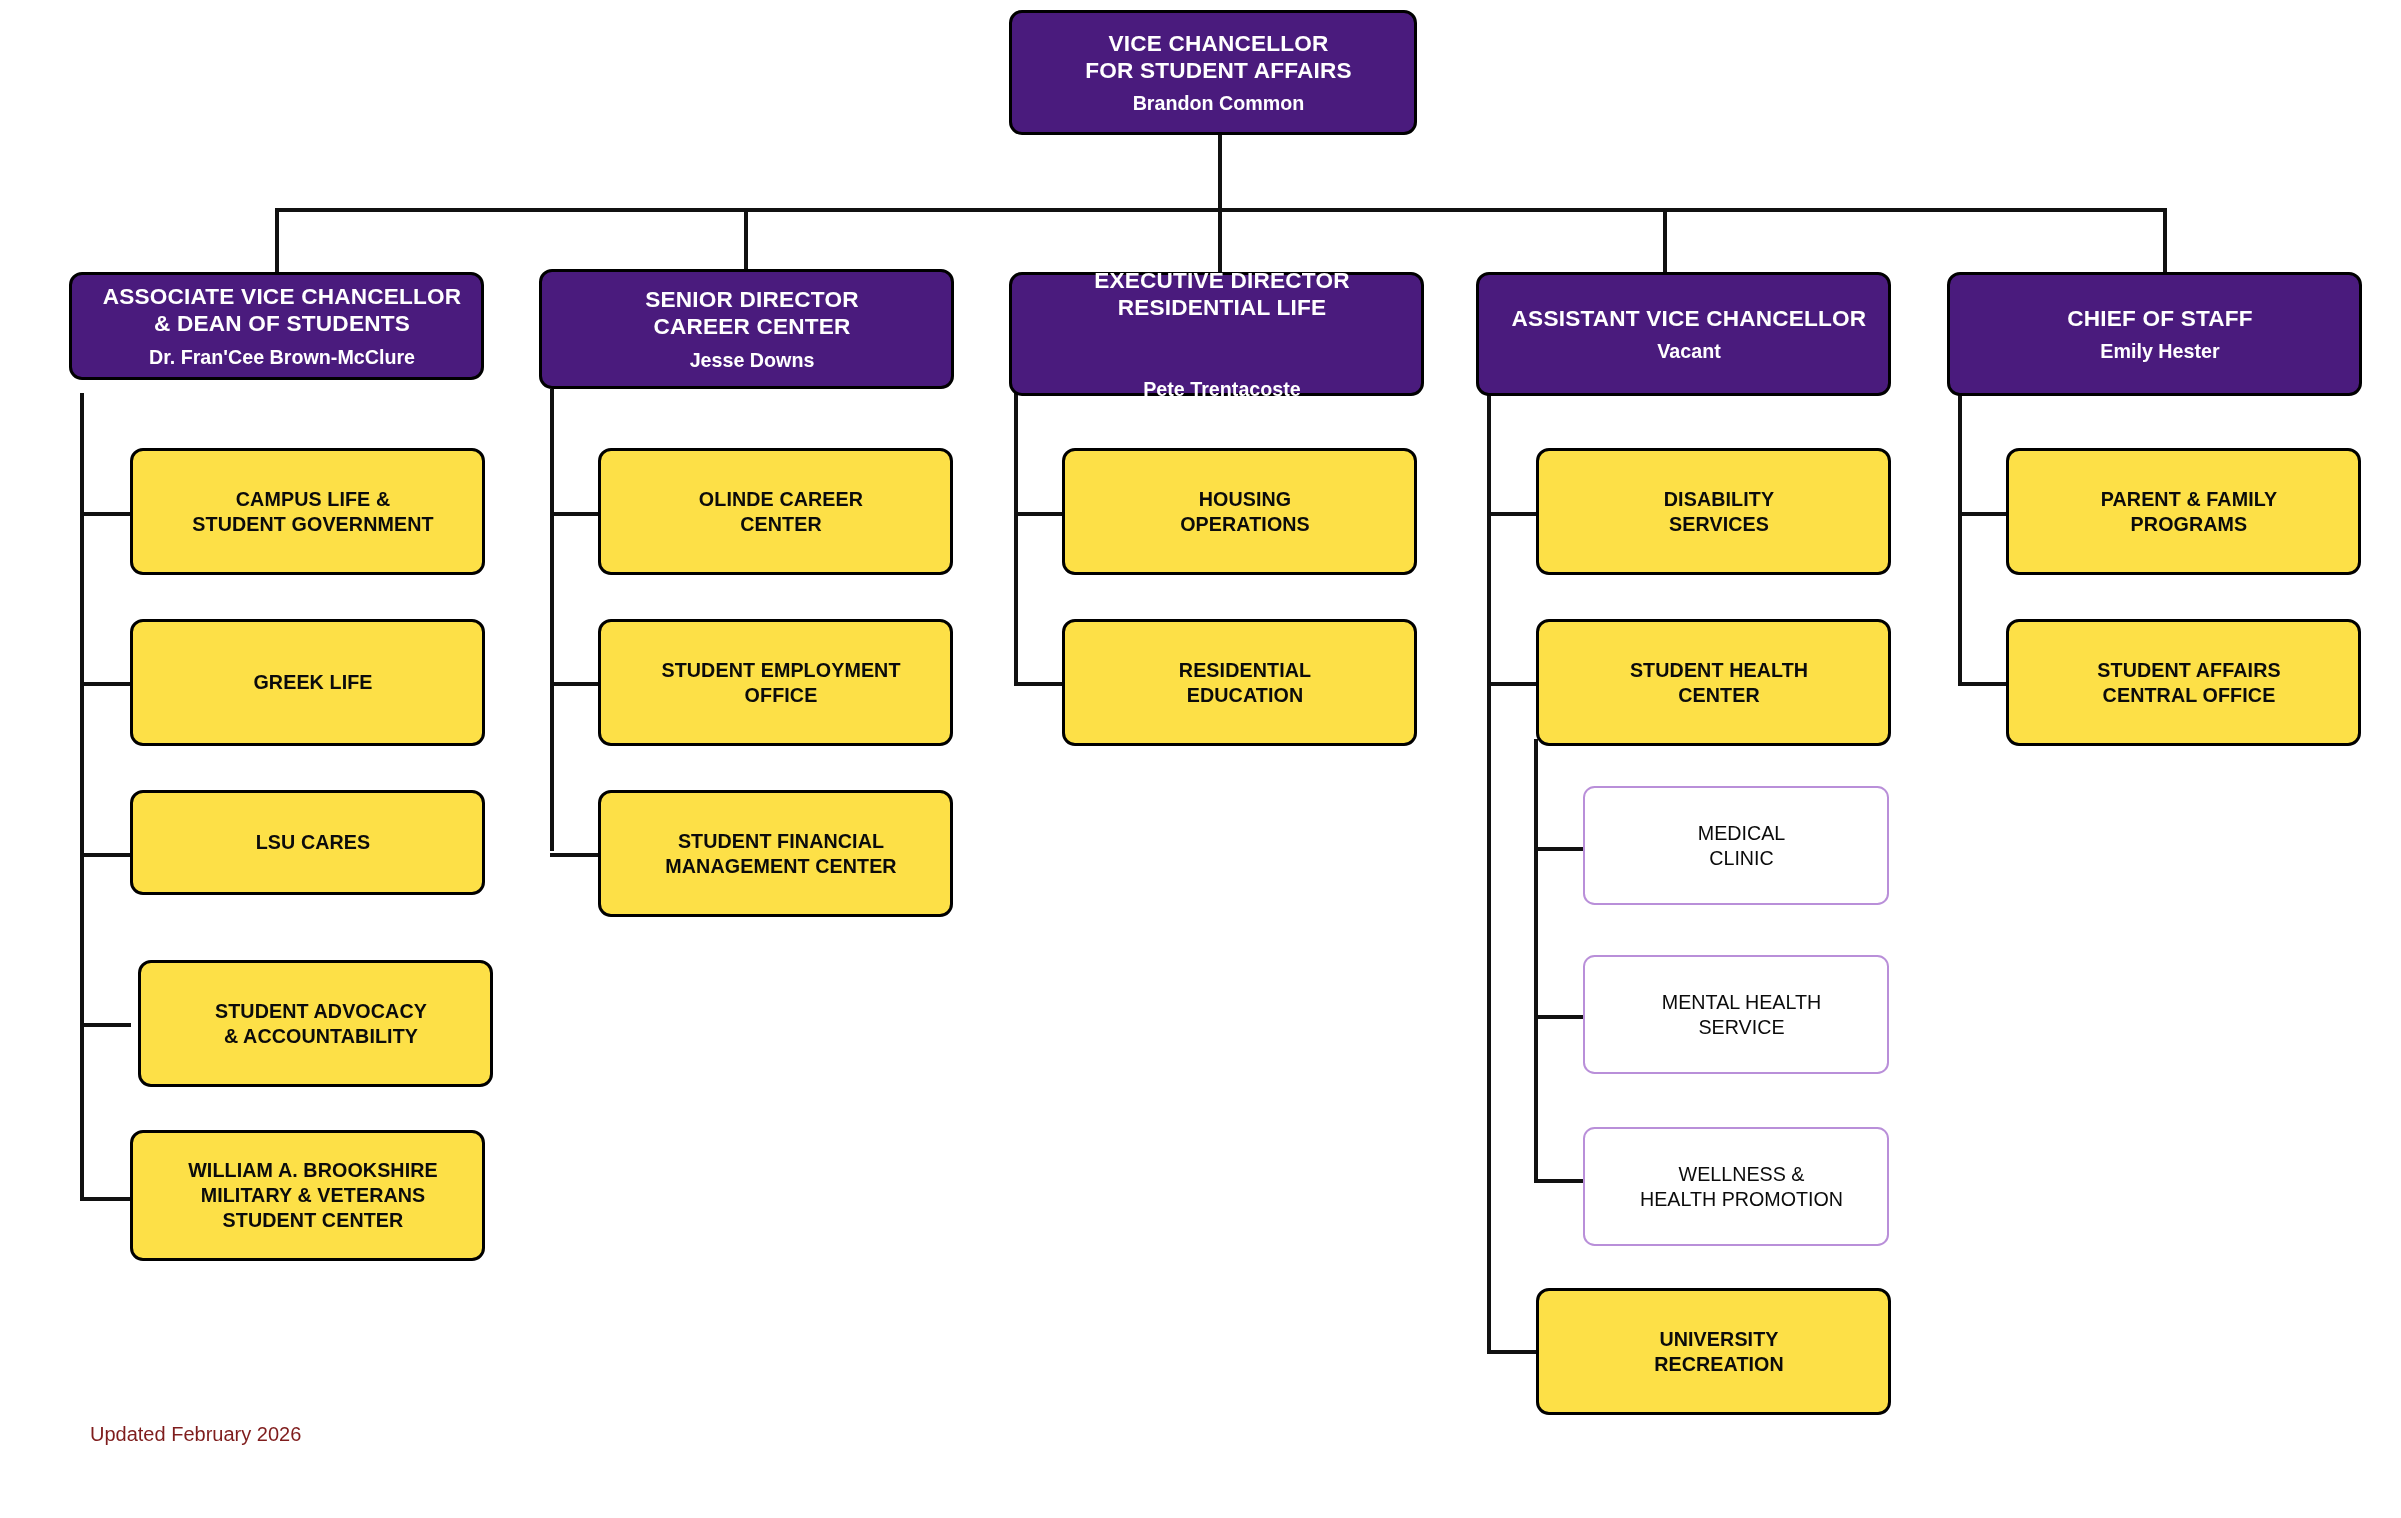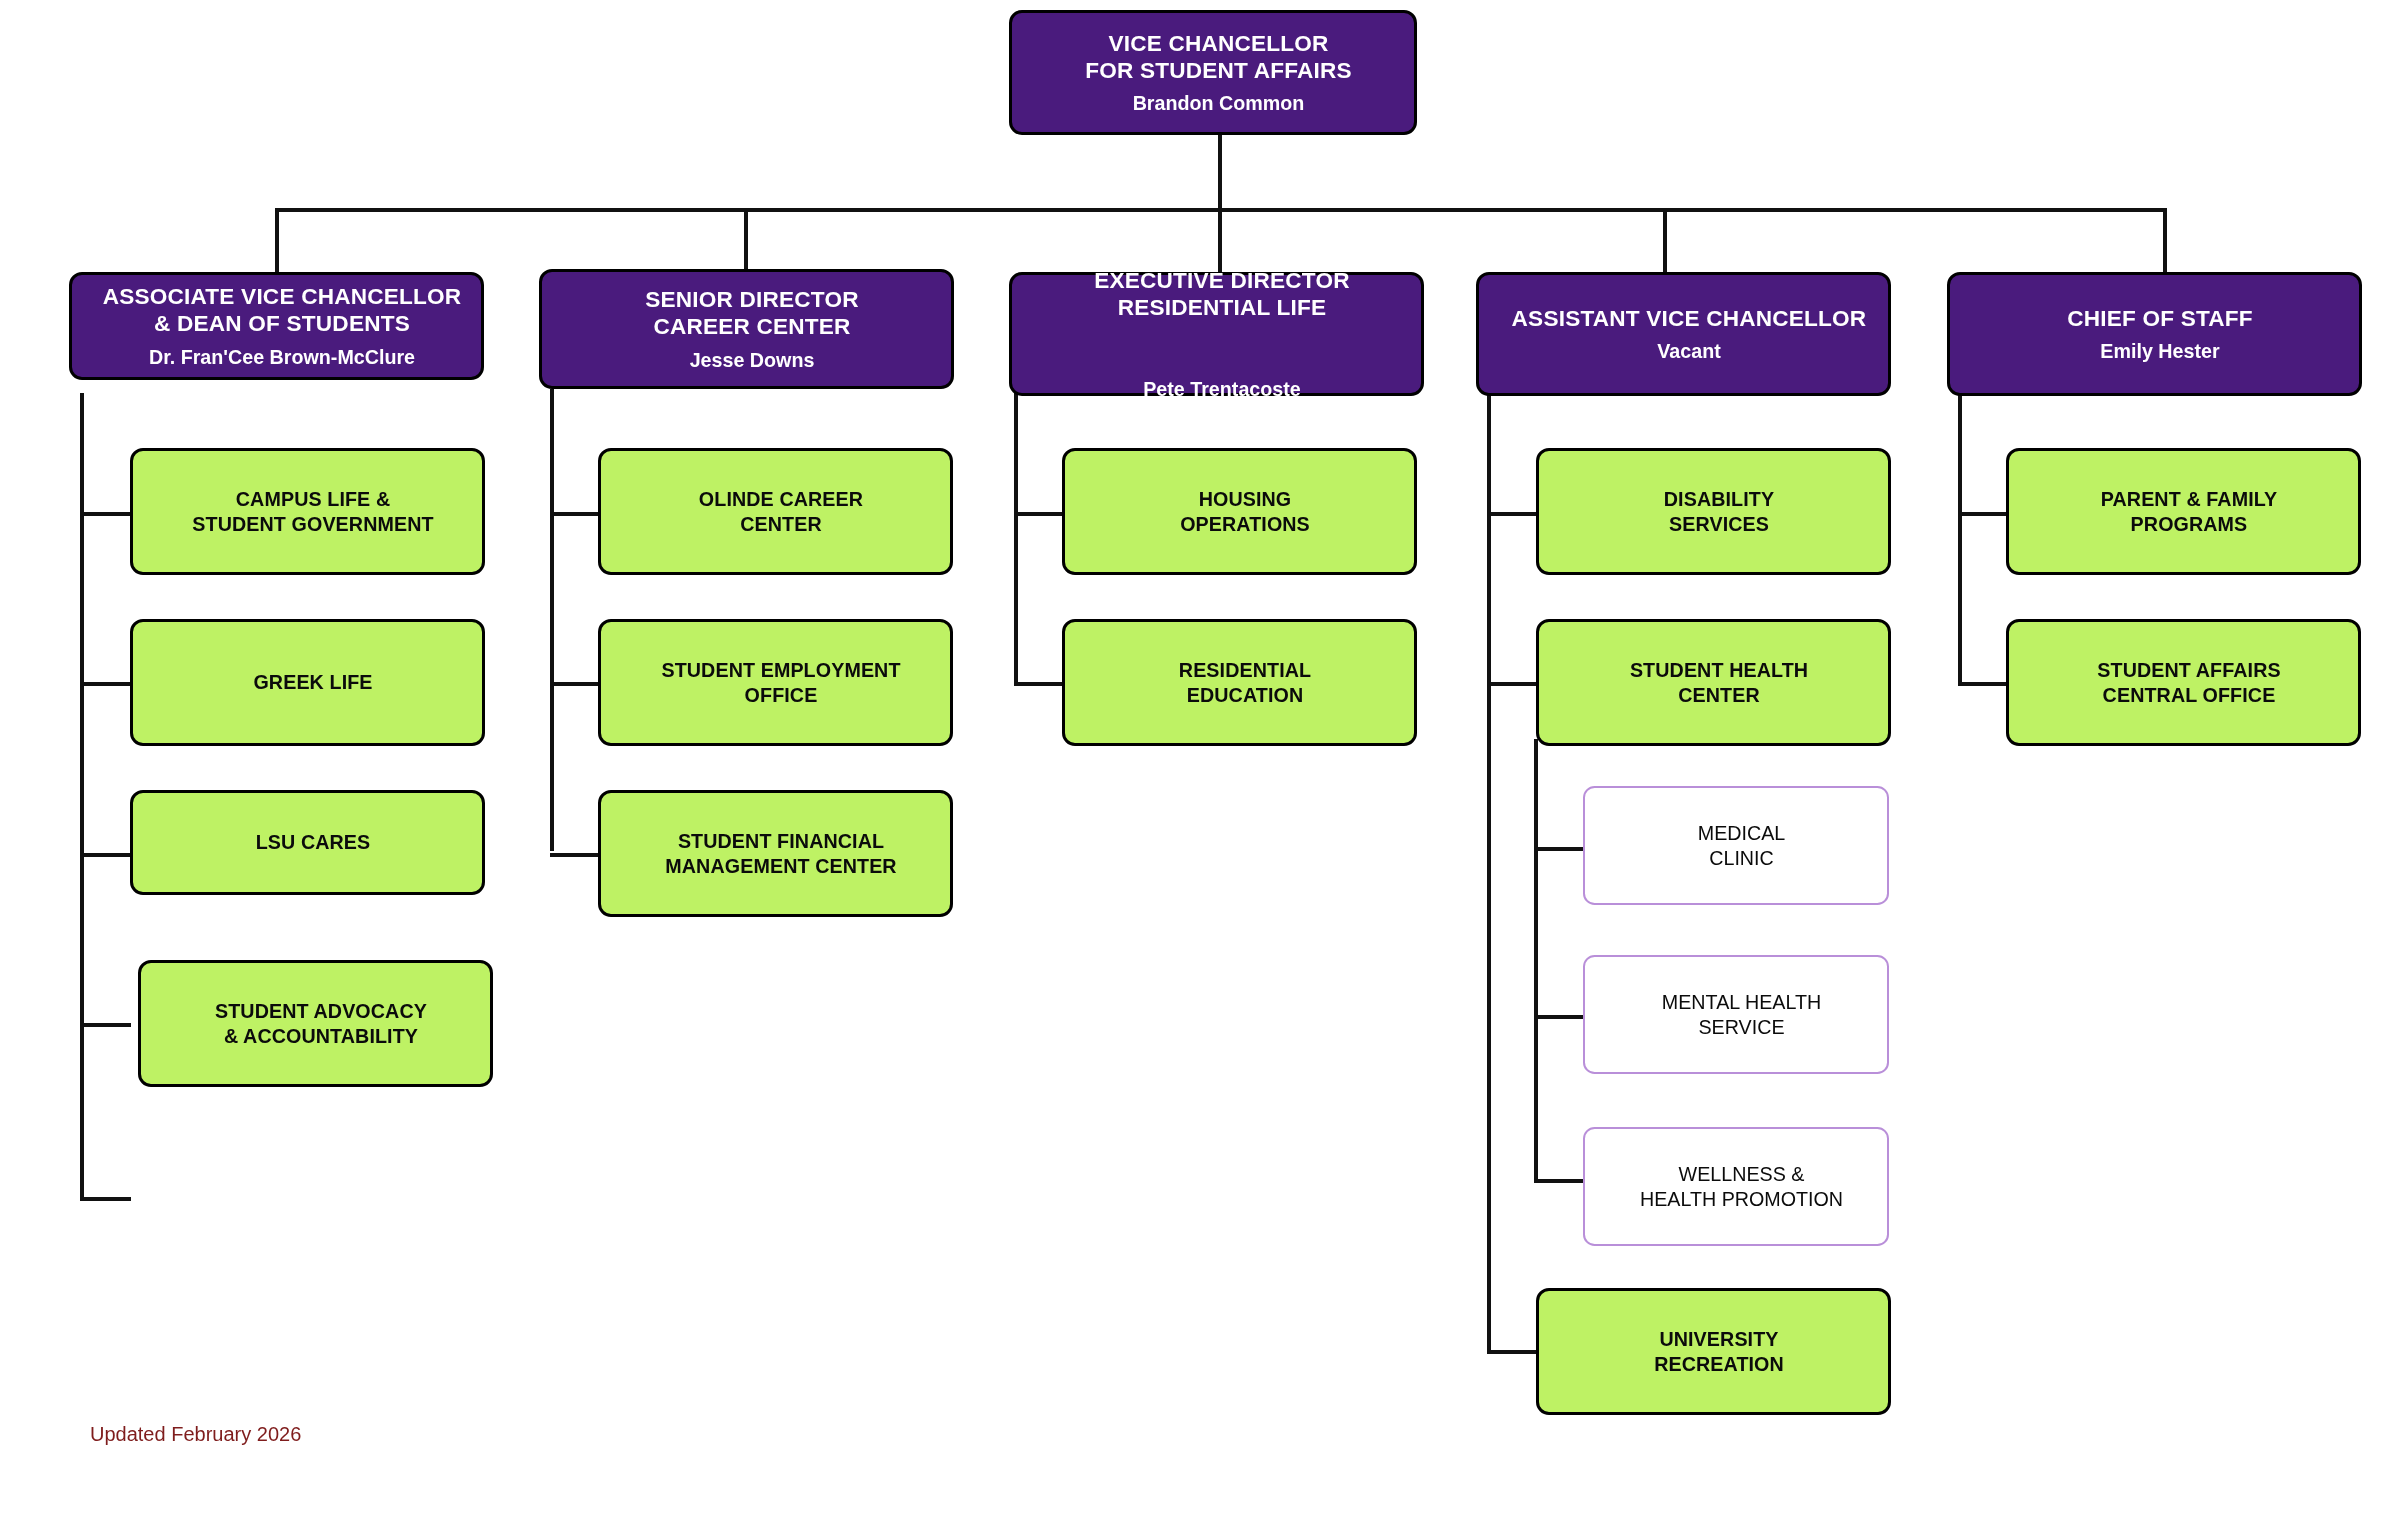--- a/index.html
+++ b/index.html
@@ -45,21 +45,21 @@
   }
   .lvl-exec .person{
     font-weight:600;
     font-size:19.7px;
     line-height:1.25;
     margin-top:6.6px;
   }
 
   
   .lvl-unit{
-    background:#bef264;
+    background:#fde047;
     border:3.6px solid #000000;
     color:#0B0B0B;
   }
   .lvl-unit .title{
     font-weight:700;
     font-size:19.7px;
     line-height:1.26;
     letter-spacing:0.1px;
     text-transform:uppercase;
   }
@@ -165,20 +165,27 @@
     </div>
   </div>
 
   <div class="node lvl-unit" style="left:130px;top:960px;width:355px;height:127px;margin-left:8px;">
     <div class="title">
       <span>STUDENT ADVOCACY</span><br>
       <span>&amp; ACCOUNTABILITY</span>
     </div>
   </div>
 
+  <div class="node lvl-unit" style="left:130px;top:1130px;width:355px;height:131px;">
+    <div class="title">
+      <span>WILLIAM A. BROOKSHIRE</span><br>
+      <span>MILITARY &amp; VETERANS</span><br>
+      <span>STUDENT CENTER</span>
+    </div>
+  </div>
 
   <div class="node lvl-exec" style="left:539px;top:269px;width:415px;height:120px;">
     <div class="title">
       <span>SENIOR DIRECTOR</span><br>
       <span>CAREER CENTER</span>
     </div>
     <div class="person">Jesse Downs</div>
   </div>
 
   <div class="node lvl-unit" style="left:598px;top:448px;width:355px;height:127px;">

